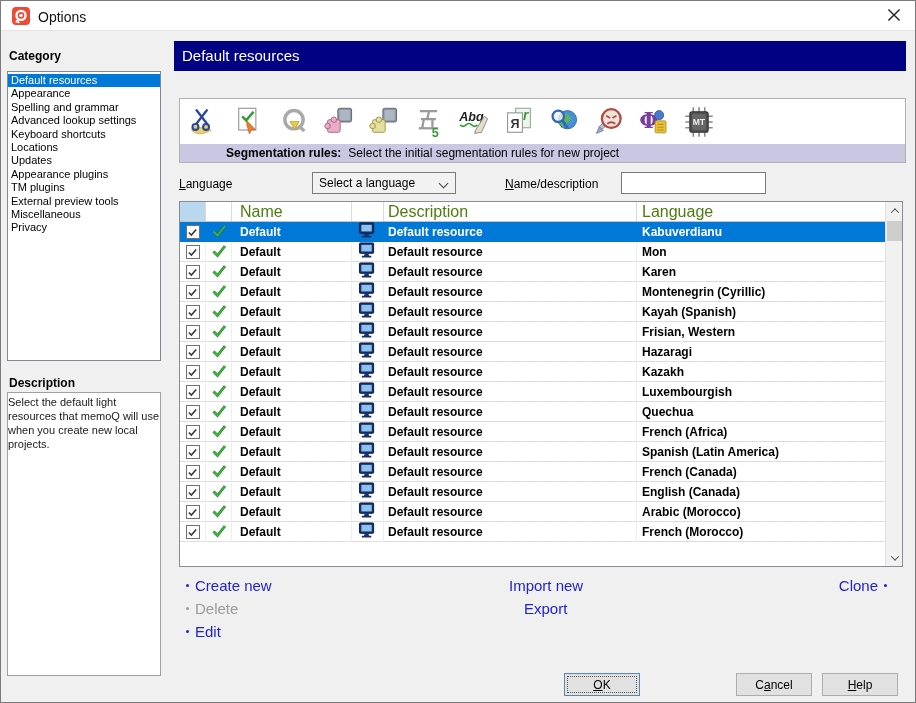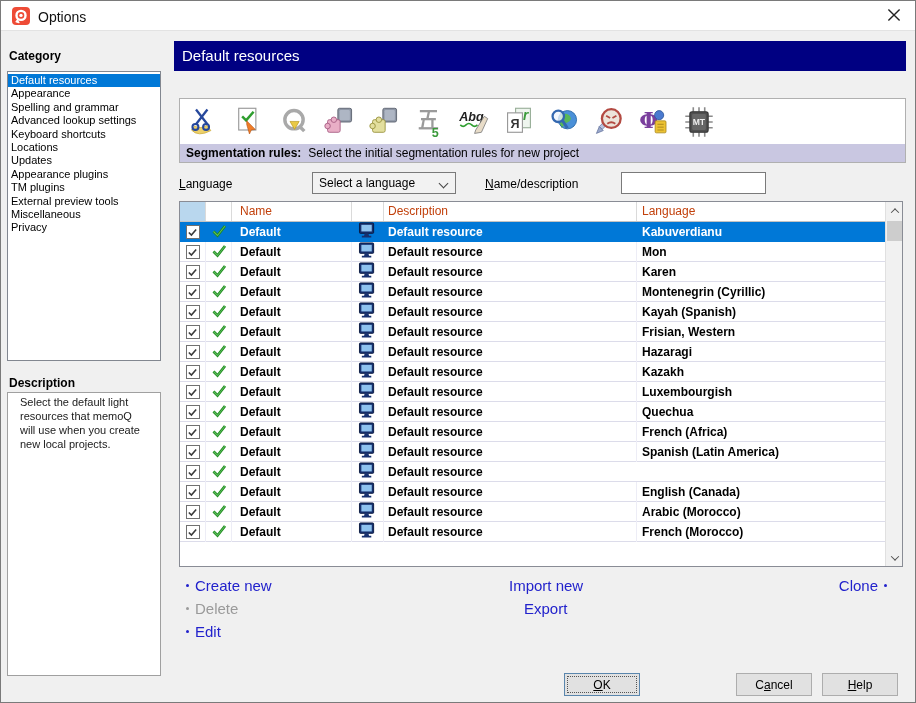--- a/index.html
+++ b/index.html
@@ -18,59 +18,59 @@
 
   
   .cat-label { position:absolute; left:8px; top:48px; font-weight:bold; font-size:12px; }
   .cat-list { position:absolute; left:6px; top:70px; width:154px; height:290px;
               background:#fff; border:1px solid #828790; padding-top:2px;
               font-size:11px; overflow:hidden; }
   .cat-item { height:13.4px; line-height:13.4px; padding-left:3px; white-space:nowrap; cursor:default; }
   .cat-item.selected { background:#0078d7; color:#fff; }
   .desc-label { position:absolute; left:8px; top:375px; font-weight:bold; font-size:12px; }
   .desc-box { position:absolute; left:6px; top:391px; width:154px; height:284px;
-              background:#fff; border:1px solid #a0a0a0; padding:2px 12px;
+              background:#fff; border:1px solid #a0a0a0; padding:2px 0;
               font-size:11px; line-height:14px; color:#1a1a1a; }
 
   
   .main-header { position:absolute; left:173px; top:40px; width:732px; height:30px;
                  background:#000082; color:#fff; font-size:15px;
                  line-height:30px; padding-left:8px; }
 
   
   .toolbar { position:absolute; left:178px; top:97px; width:727px; height:65px;
              background:#fff; border:1px solid #b0b0b0; }
   .tb-icons { height:45px; display:flex; align-items:center; gap:13px; padding-left:8px; }
   .tb-icon { width:32px; height:34px; display:inline-flex; align-items:center;
              justify-content:center; cursor:pointer; }
   .tb-icon svg { width:30px; height:32px; }
   .tb-status { position:absolute; left:0; bottom:0; width:100%; height:18px;
                background:#c9c7e1; display:flex; align-items:center; padding-left:6px; }
-  .tb-status b { font-weight:bold; margin-right:7px; }
+  .tb-status b { font-weight:bold; margin-right:7px;margin-left:40px; }
 
   
   .lbl { position:absolute; top:176px; font-size:12px; }
   .lbl .key { text-decoration:underline; }
   .combo { position:absolute; left:311px; top:171px; width:144px; height:22px;
            background:#f2f2f2; border:1px solid #7a7a7a; font-size:12px;
            line-height:20px; padding-left:6px; cursor:default; }
   .combo .chev { position:absolute; right:8px; top:7px; width:7px; height:7px;
                  border-left:1.4px solid #444; border-bottom:1.4px solid #444;
                  transform:rotate(-45deg); }
   .txt-input { position:absolute; left:620px; top:171px; width:145px; height:22px;
                border:1px solid #7a7a7a; background:#fff; padding:0 4px; font-size:12px;
                font-family:"Liberation Sans", sans-serif; }
 
   
   .table { position:absolute; left:178px; top:200px; width:724px; height:366px;
            background:#fff; border:1px solid #898c95; }
   .tbl-inner { position:absolute; left:0; top:0; right:17px; bottom:0; overflow:hidden; }
   .thead { display:grid; grid-template-columns:26px 26px 120px 32px 253px 1fr;
            height:20px; background:#fff; border-bottom:1px solid #c3c3c3; }
-  .thead .th { font-size:12px; color:#c2410c; line-height:19px; border-right:1px solid #dadada; }
+  .thead .th { font-size:16px; color:#4d7c0f; line-height:19px; border-right:1px solid #dadada; }
   .thead .th:last-child { border-right:0; }
   .th-check { background:#b9d7ee; }
   .th-name { padding-left:8px; }
   .th-desc { padding-left:4px; }
   .th-lang { padding-left:5px; }
   .trow { display:grid; grid-template-columns:26px 26px 120px 32px 253px 1fr;
           height:20px; align-items:center; border-bottom:1px solid #dcdcea;
           font-weight:bold; cursor:default; background:#fff; }
   .trow .cell { height:100%; display:flex; align-items:center; border-right:1px solid #ededf6; }
   .trow .cell:last-child { border-right:0; }
@@ -295,21 +295,21 @@
       <b>Segmentation rules:</b>
       <span>Select the initial segmentation rules for new project</span>
     </div>
   </div>
 
   <label class="lbl" style="left:178px"><span class="key">L</span><span>anguage</span></label>
   <div class="combo">
     <span>Select a language</span>
     <span class="chev"></span>
   </div>
-  <label class="lbl" style="left:484px"><span class="key">N</span><span>ame/description</span></label>
+  <label class="lbl" style="left:504px"><span class="key">N</span><span>ame/description</span></label>
   <input class="txt-input" type="text" value="" style="">
 
   <div class="table">
     <div class="tbl-inner">
       <div class="thead">
         <div class="th th-check"></div>
         <div class="th"></div>
         <div class="th th-name">Name</div>
         <div class="th"></div>
         <div class="th th-desc">Description</div>
@@ -685,20 +685,21 @@
             <div class="cell center">
               <span>
                 <svg viewBox="0 0 20 18" width="19" height="17">
                   <rect x="1.5" y="1" width="15" height="11" rx="1" fill="#16306e" stroke="#0a1840"></rect>
                   <rect x="3.5" y="3" width="11" height="7" fill="#8ec2ee"></rect>
                   <path d="M7 12 h4 l.6 2.5 h2.4 v1.8 H4 v-1.8 h2.4z" fill="#16306e"></path>
                 </svg>
               </span>
             </div>
             <div class="cell desc">Default resource</div>
+            <div class="cell lang">French (Canada)</div>
           </div>
           <div class="trow">
             <div class="cell center">
               <span class="checkbox">
                 <svg viewBox="0 0 12 12" width="11" height="11">
                   <path d="M2 6 l2.8 2.8 L10 2.6" fill="none" stroke="#3a3a3a" stroke-width="1.7"></path>
                 </svg>
               </span>
             </div>
             <div class="cell center">

